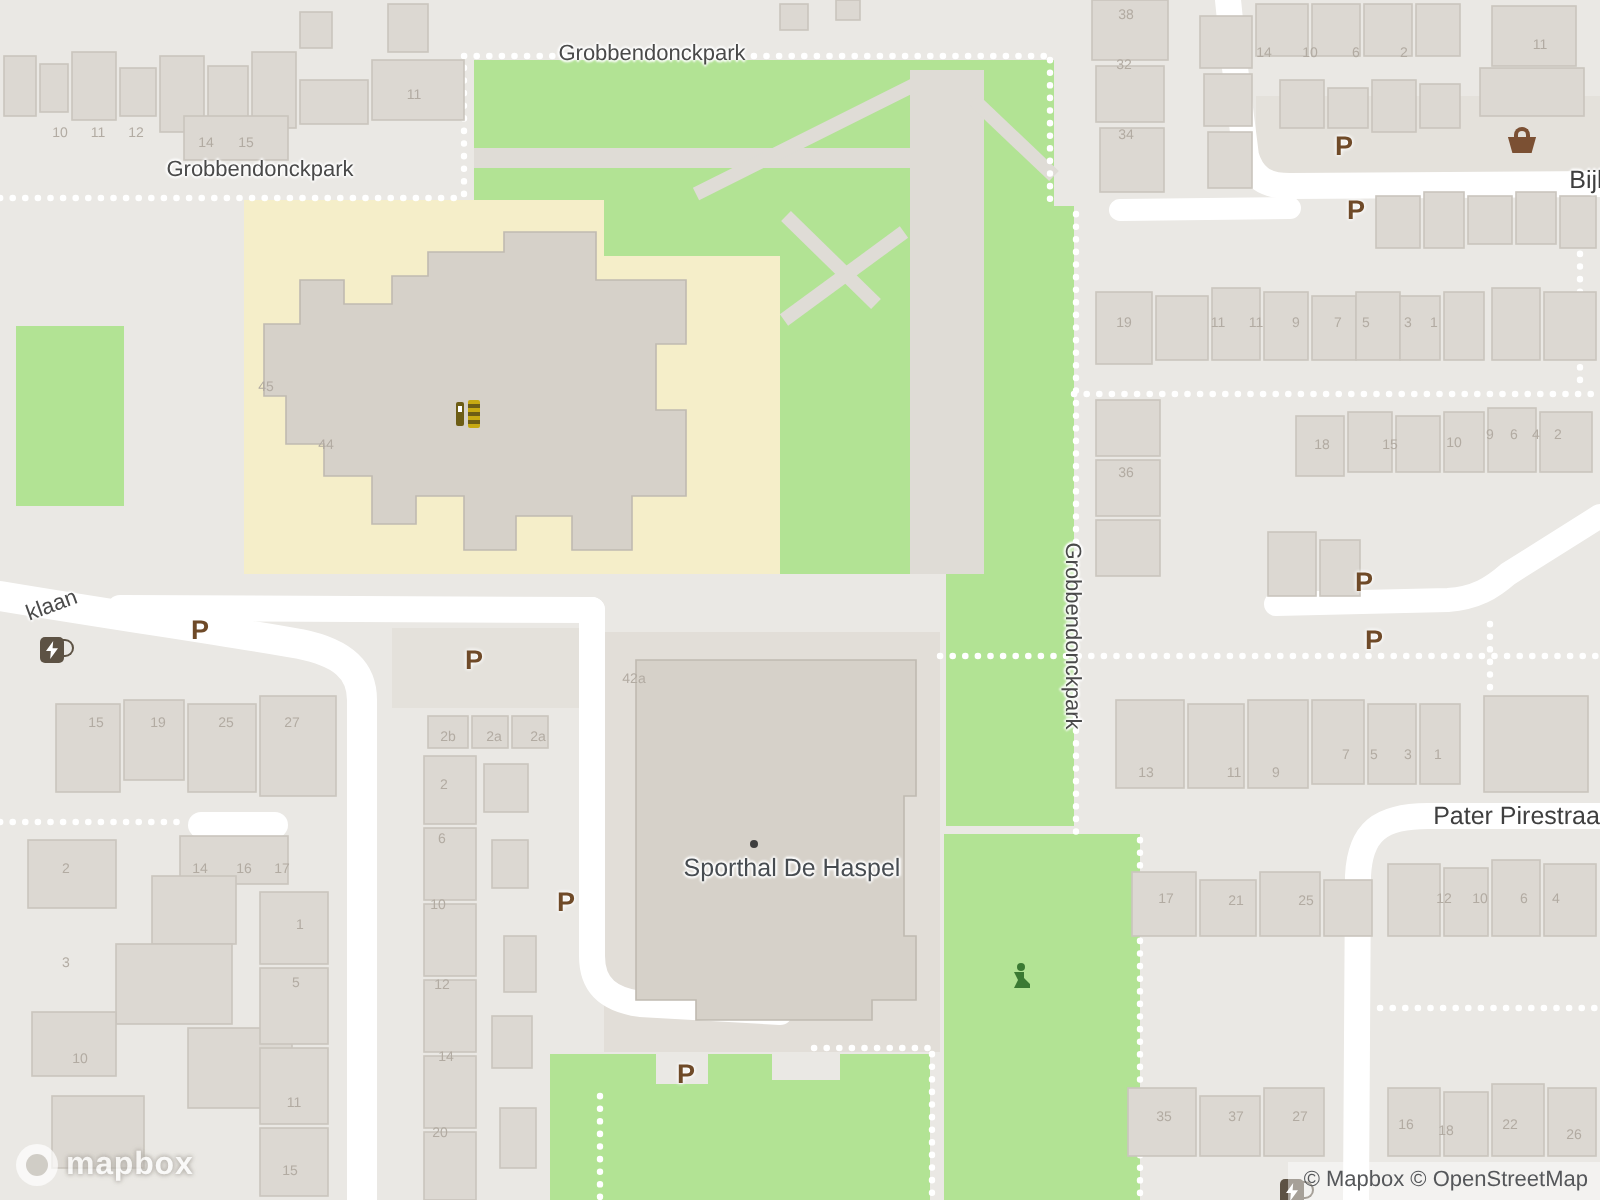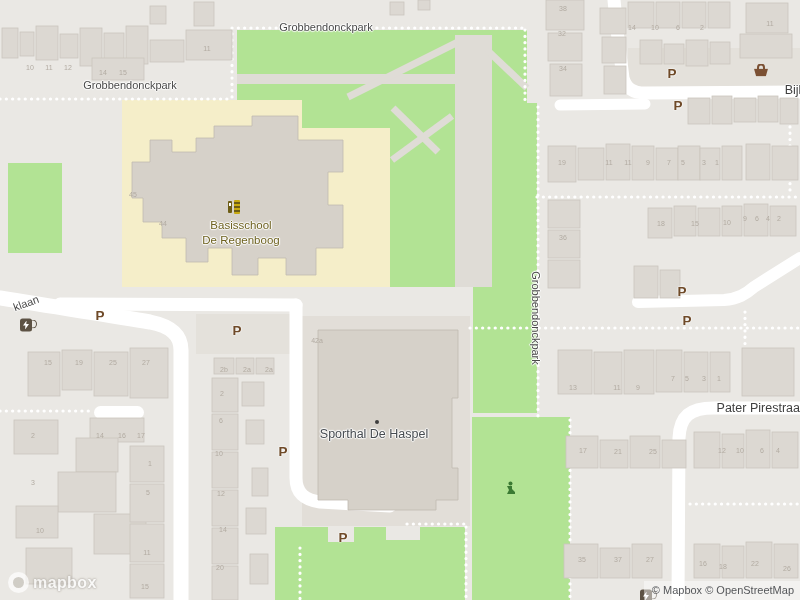--- a/index.html
+++ b/index.html
@@ -227,23 +227,21 @@
     <path d="M318,330 L458,330 L458,398 L452,398 L452,468 L458,468 L458,500 L436,500 L436,510 L348,510 L348,500 L318,500 Z" style="fill:var(--building_dark)" stroke="#c0bab1" stroke-width="0.8"></path>
   </svg>
 
   <div id="labels">
       <span class="lbl street" style="left: 326px; top: 27px; position: absolute; transform: translate(-50%, -50%);">Grobbendonckpark</span>
       <span class="lbl street" style="left: 130px; top: 85px; position: absolute; transform: translate(-50%, -50%);">Grobbendonckpark</span>
       <span class="lbl street" style="left: 536px; top: 318px; position: absolute; transform: translate(-50%, -50%) rotate(90deg);">Grobbendonckpark</span>
       <span class="lbl street-lg" style="left: 760px; top: 408px; position: absolute; transform: translate(-50%, -50%);">Pater Pirestraat</span>
       <span class="lbl street-lg" style="left: 793px; top: 90px; position: absolute; transform: translate(-50%, -50%);">Bijl</span>
       <span class="lbl street" style="left: 26px; top: 303px; position: absolute; transform: translate(-50%, -50%) rotate(-20deg);">klaan</span>
-      <span class="lbl poi poi-school" style="left: 241px; top: 233px; position: absolute; transform: translate(-50%, -50%);">Basisschool
-De Regenboog</span>
-      <span class="lbl poi poi-sport" style="left: 374px; top: 434px; position: absolute; transform: translate(-50%, -50%); text-align: center;">Sporthal De Haspel</span>
+      <span class="lbl poi poi-sport" style="left: 396px; top: 434px; position: absolute; transform: translate(-50%, -50%); text-align: center;">Sporthal De Haspel</span>
       <span class="hn" style="left: 30px; top: 67px; position: absolute; transform: translate(-50%, -50%);">10</span>
       <span class="hn" style="left: 49px; top: 67px; position: absolute; transform: translate(-50%, -50%);">11</span>
       <span class="hn" style="left: 68px; top: 67px; position: absolute; transform: translate(-50%, -50%);">12</span>
       <span class="hn" style="left: 103px; top: 72px; position: absolute; transform: translate(-50%, -50%);">14</span>
       <span class="hn" style="left: 123px; top: 72px; position: absolute; transform: translate(-50%, -50%);">15</span>
       <span class="hn" style="left: 207px; top: 48px; position: absolute; transform: translate(-50%, -50%);">11</span>
       <span class="hn" style="left: 632px; top: 27px; position: absolute; transform: translate(-50%, -50%);">14</span>
       <span class="hn" style="left: 655px; top: 27px; position: absolute; transform: translate(-50%, -50%);">10</span>
       <span class="hn" style="left: 678px; top: 27px; position: absolute; transform: translate(-50%, -50%);">6</span>
       <span class="hn" style="left: 702px; top: 27px; position: absolute; transform: translate(-50%, -50%);">2</span>

